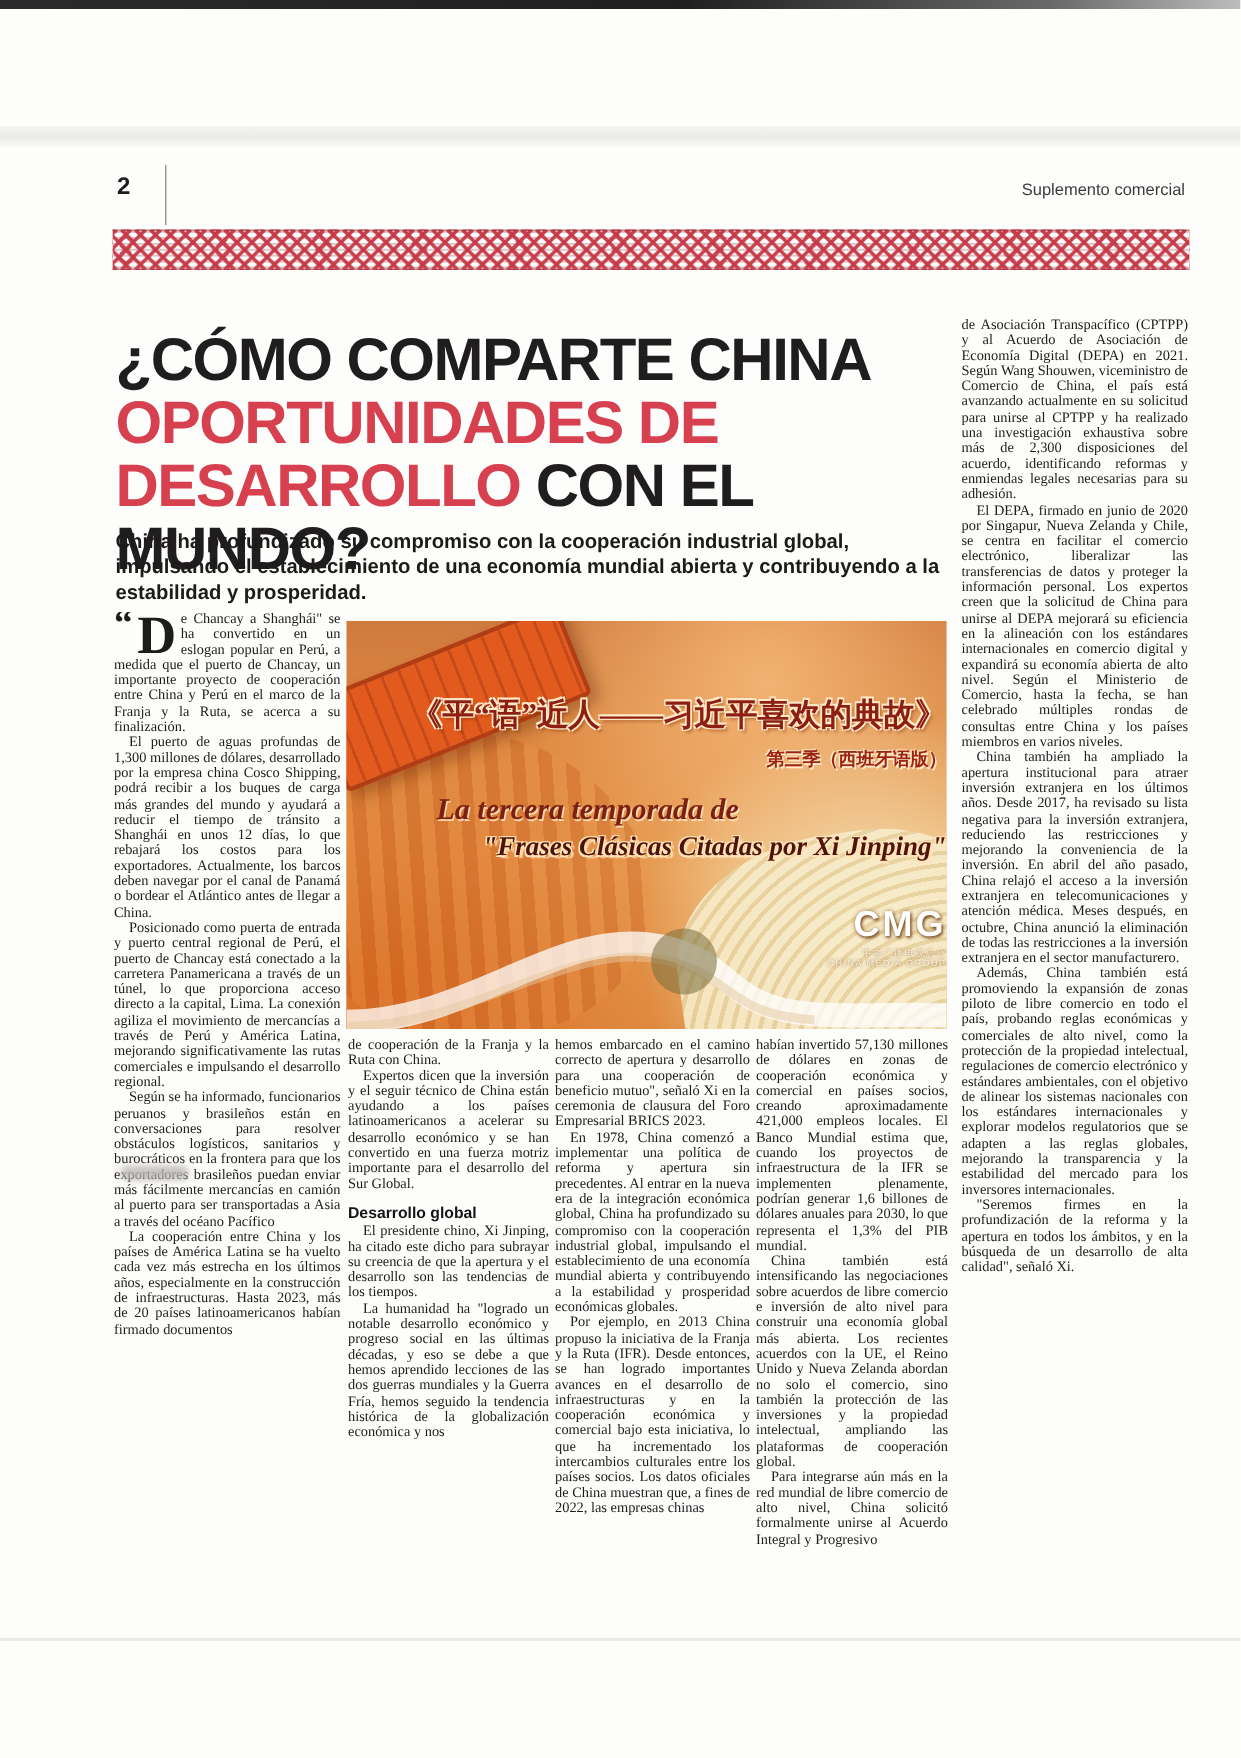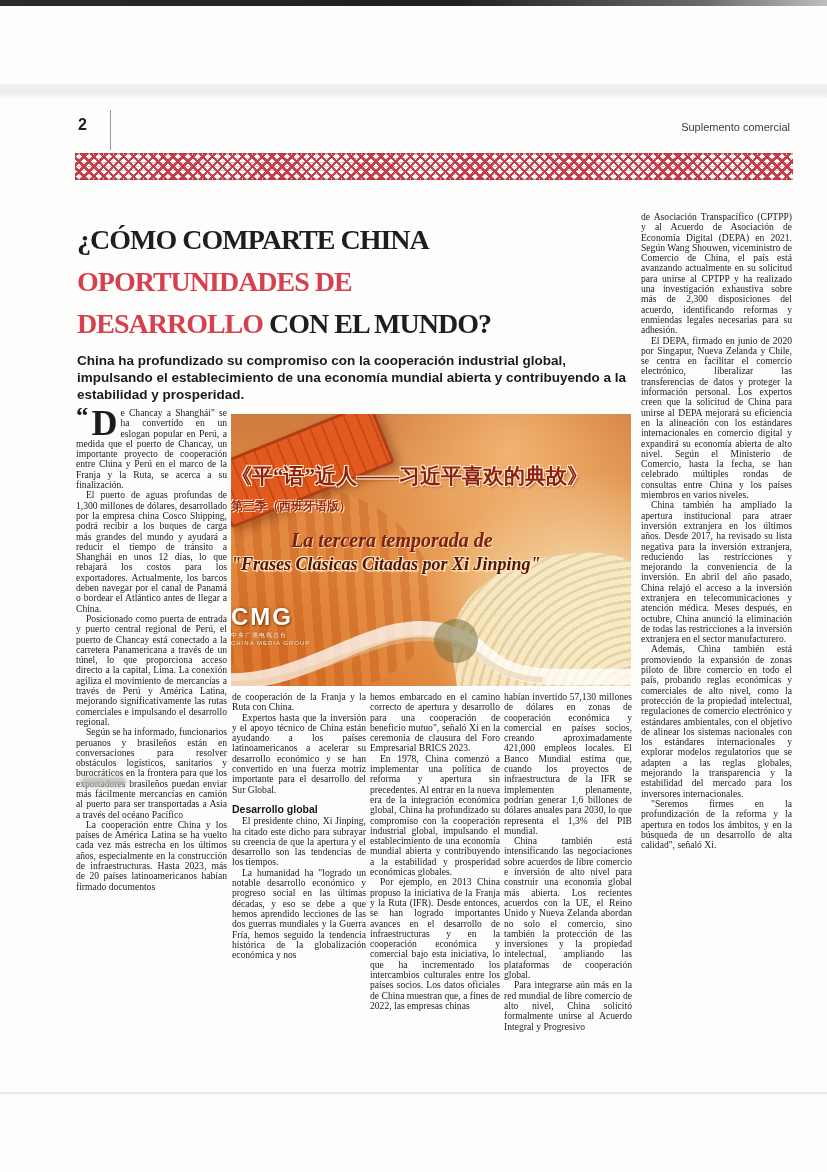--- a/index.html
+++ b/index.html
@@ -28,21 +28,21 @@
   
   .band{position:absolute;left:75px;top:153px;width:718px;height:25px;background-color:#fff;
     background-image:
       repeating-linear-gradient(45deg,rgba(198,56,70,.95) 0 2.4px,rgba(255,255,255,0) 2.4px 7px),
       repeating-linear-gradient(135deg,rgba(198,56,70,.95) 0 2.4px,rgba(255,255,255,0) 2.4px 7px),
       repeating-linear-gradient(0deg,rgba(120,18,30,.25) 0 1px,rgba(255,255,255,0) 1px 4px);
     border-top:1px solid rgba(150,25,38,.35);border-bottom:1px solid rgba(150,25,38,.35);}
 
   
   .headline{position:absolute;left:77px;top:219px;width:565px;
-    font-family:Liberation Serif, serif;font-weight:bold;font-size:28px;line-height:42px;
+    font-family:Liberation Sans, sans-serif;font-weight:bold;font-size:40px;line-height:42px;
     letter-spacing:-1px;color:#201d1e;}
   .headline .red{color:#d6404f;}
 
   .lede{position:absolute;left:77px;top:352px;width:566px;font-family:"Liberation Sans",sans-serif;
     font-weight:bold;font-size:13.5px;line-height:17px;color:#1c1b1a;}
 
   
   .col{position:absolute;font-size:9.6px;line-height:10.3px;color:#1d1c1b;text-align:justify;}
   .col p{margin:0;}
   .col p.ind{text-indent:10px;}
@@ -69,21 +69,21 @@
     background:repeating-linear-gradient(90deg,#e25a1d 0 10px,#c8491a 10px 12px);
     border:3px solid #b13d14;border-radius:4px;box-shadow:4px 6px 10px rgba(90,30,0,.35);}
   .scroll-sheet{position:absolute;left:-30px;top:70px;width:230px;height:210px;transform:rotate(-14deg);
     background:repeating-linear-gradient(100deg,rgba(193,84,26,.55) 0 9px,rgba(236,146,74,.45) 9px 18px);
     border-radius:30% 60% 40% 50%;opacity:.55;}
   .book-pages{position:absolute;right:-40px;bottom:-30px;width:220px;height:160px;transform:rotate(-8deg);
     background:repeating-radial-gradient(ellipse at 80% 100%,#f7ecca 0 6px,#e8d3a2 6px 9px);
     border-radius:50% 40% 10% 10%;opacity:.9;}
   .river{position:absolute;left:0;bottom:0;width:400px;height:130px;}
   .photo-text{position:absolute;left:0;top:0;width:100%;height:100%;display:flex;flex-direction:column;
-    align-items:flex-start;text-align:center;}
+    align-items:flex-end;text-align:center;}
   .cn-title{margin-top:48px;font-size:21px;font-weight:bold;color:#8d1f12;
     text-shadow:-1px -1px 0 #ffe9c9,1px -1px 0 #ffe9c9,-1px 1px 0 #ffe9c9,1px 1px 0 #ffe9c9,2px 2px 2px rgba(120,40,0,.4);}
   .cn-season{margin-top:8px;font-size:12px;font-weight:bold;color:#9c2412;
     text-shadow:-1px -1px 0 #ffe9c9,1px 1px 0 #ffe9c9;}
   .es-line1{margin-top:14px;align-self:flex-start;margin-left:60px;font-size:20px;font-style:italic;
     font-weight:bold;color:#7c2012;text-shadow:1px 1px 0 rgba(255,235,200,.8);font-family:Liberation Serif, serif;}
   .es-line2{margin-top:2px;font-size:18px;font-style:italic;font-weight:bold;color:#4e130b;
     text-shadow:-1px -1px 0 #ffe3b8,1px -1px 0 #ffe3b8,-1px 1px 0 #ffe3b8,2px 2px 1px rgba(255,227,184,.9);}
   .cmg{margin-top:28px;font-family:"Liberation Sans",sans-serif;font-weight:900;font-size:24px;
     letter-spacing:2px;color:#fff;text-shadow:0 0 3px rgba(120,60,0,.6),1px 1px 2px rgba(90,40,0,.7);}
@@ -137,21 +137,21 @@
       <div class="es-line1">La tercera temporada de</div>
       <div class="es-line2">"Frases Clásicas Citadas por Xi Jinping"</div>
       <div class="cmg">CMG</div>
       <div class="cmg-sub">中央广播电视总台</div>
       <div class="cmg-sub">CHINA MEDIA GROUP</div>
     </div>
   </div>
 
   <div class="col col2">
     <p>de cooperación de la Franja y la Ruta con China.</p>
-    <p class="ind">Expertos hasta que la inversión y el apoyo técnico de China están ayudando a los países latinoamericanos a acelerar su desarrollo económico y se han convertido en una fuerza motriz importante para el desarrollo del Sur Global.</p>
+    <p class="ind">Expertos dicen que la inversión y el seguir técnico de China están ayudando a los países latinoamericanos a acelerar su desarrollo económico y se han convertido en una fuerza motriz importante para el desarrollo del Sur Global.</p>
     <p class="subhead">Desarrollo global</p>
     <p class="ind">El presidente chino, Xi Jinping, ha citado este dicho para subrayar su creencia de que la apertura y el desarrollo son las tendencias de los tiempos.</p>
     <p class="ind">La humanidad ha "logrado un notable desarrollo económico y progreso social en las últimas décadas, y eso se debe a que hemos aprendido lecciones de las dos guerras mundiales y la Guerra Fría, hemos seguido la tendencia histórica de la globalización económica y nos</p>
   </div>
 
   <div class="col col3">
     <p>hemos embarcado en el camino correcto de apertura y desarrollo para una cooperación de beneficio mutuo", señaló Xi en la ceremonia de clausura del Foro Empresarial BRICS 2023.</p>
     <p class="ind">En 1978, China comenzó a implementar una política de reforma y apertura sin precedentes. Al entrar en la nueva era de la integración económica global, China ha profundizado su compromiso con la cooperación industrial global, impulsando el establecimiento de una economía mundial abierta y contribuyendo a la estabilidad y prosperidad económicas globales.</p>
     <p class="ind">Por ejemplo, en 2013 China propuso la iniciativa de la Franja y la Ruta (IFR). Desde entonces, se han logrado importantes avances en el desarrollo de infraestructuras y en la cooperación económica y comercial bajo esta iniciativa, lo que ha incrementado los intercambios culturales entre los países socios. Los datos oficiales de China muestran que, a fines de 2022, las empresas chinas</p>
   </div>

